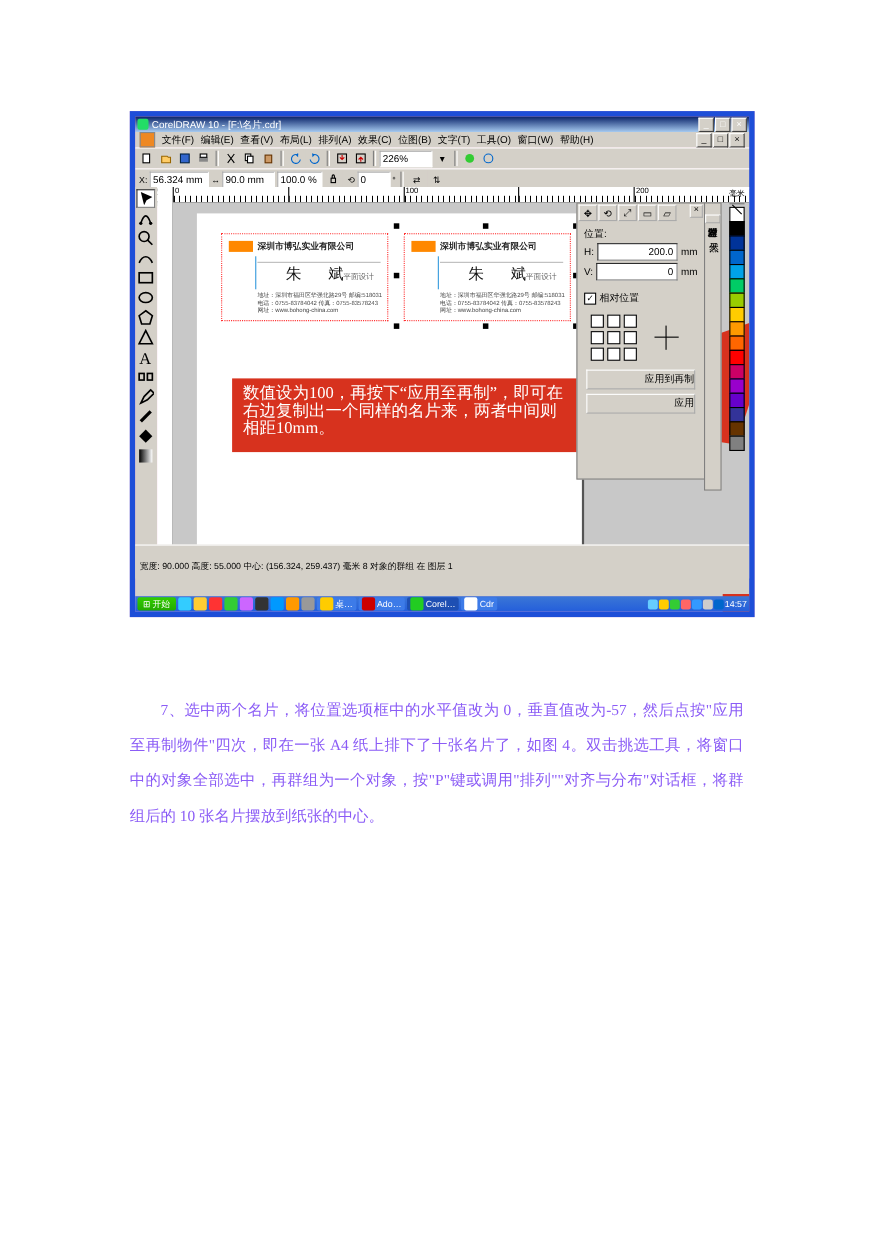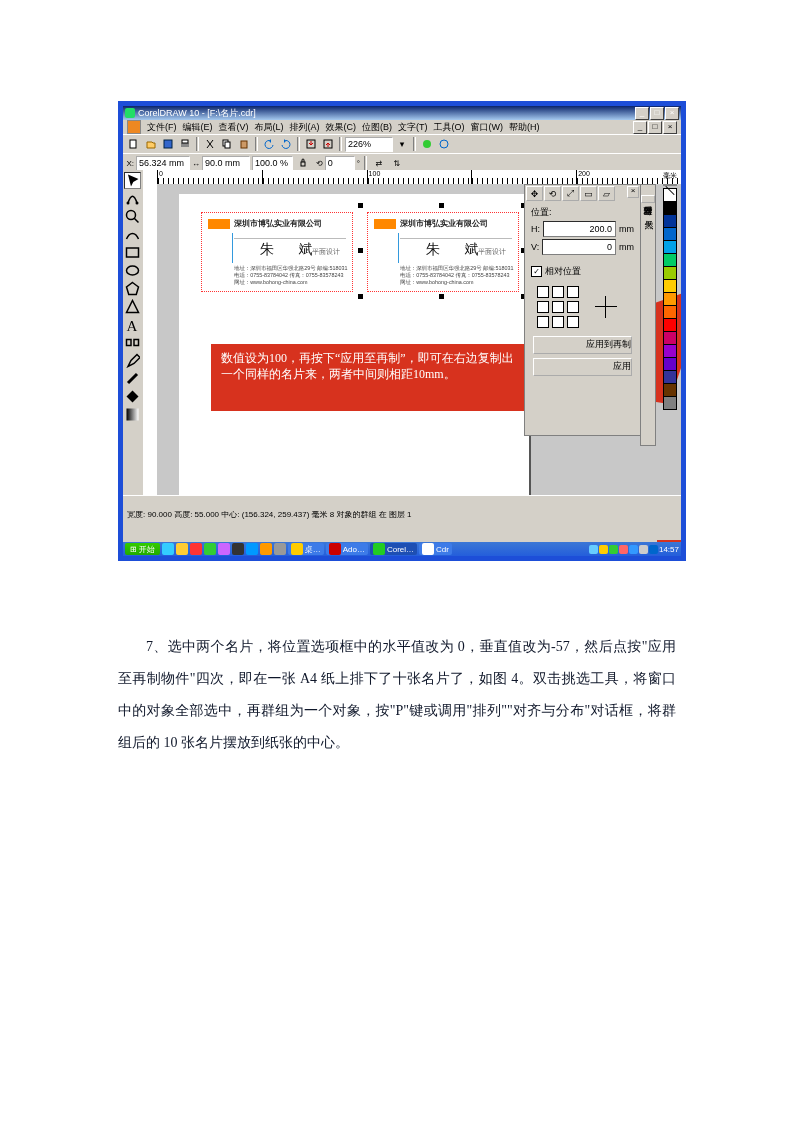--- a/index.html
+++ b/index.html
@@ -185,21 +185,21 @@
   .sel-handles { position:absolute; border: none; }
   .sel-handles .h {
     position:absolute; width:5px; height:5px; background:#000;
   }
   .callout {
     position: absolute;
     left: 32px; top: 150px;
     width: 298px; height: 55px;
     background: #d7321e;
     color: #fff;
-    font-size: 12px;
+    font-size: 15px;
     line-height: 16px;
     padding: 6px 10px;
     font-family: SimSun, serif;
   }
   .callout-poly {
     position: absolute;
     left: 330px; top: 90px;
     width: 200px; height: 120px;
     pointer-events: none;
   }
@@ -314,21 +314,21 @@
   .taskbar .task { height:12px; padding:0 3px; background:#3d7be8; display:flex;align-items:center;gap:2px; border-radius:2px;}
   .taskbar .clock { margin-left:auto; }
   .taskbar .tray { display:flex;gap:1px;align-items:center; margin-left:auto;}
   .taskbar .tray .tri { width:9px;height:9px;background:#ccc;border-radius:2px; }
 
   
   .bodytext {
     font-family: SimSun, "Songti SC", serif;
     font-size: 14px;
     line-height: 32px;
-    color: #0f172a;
+    color: #8b5cf6;
     text-align: justify;
   }
   .bodytext p { margin: 0; text-indent: 2em; }
 </style>
 </head>
 <body>
 
 <div class="page">
   <div class="shot">
 

